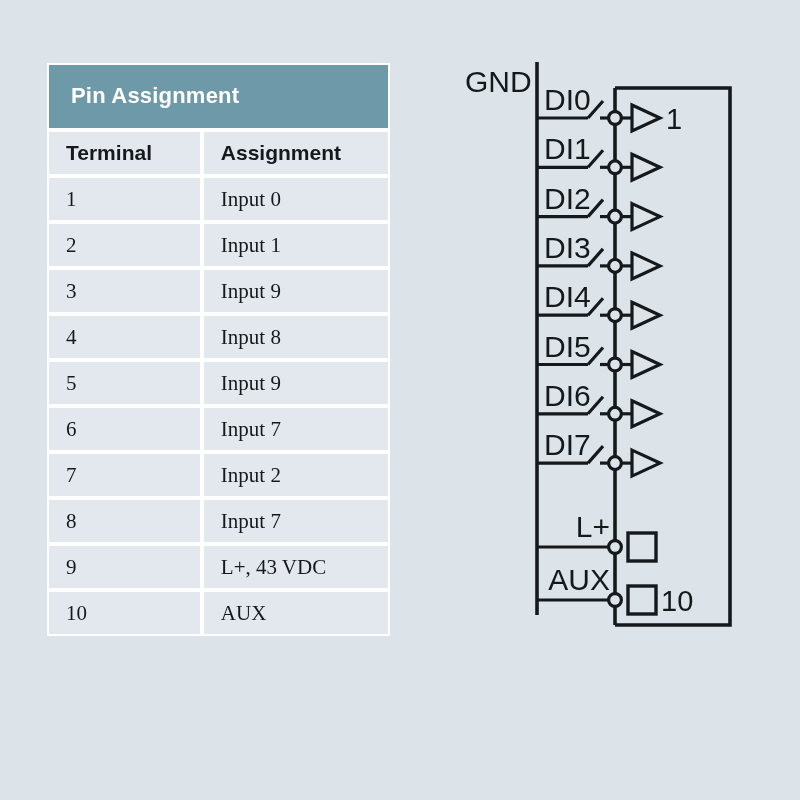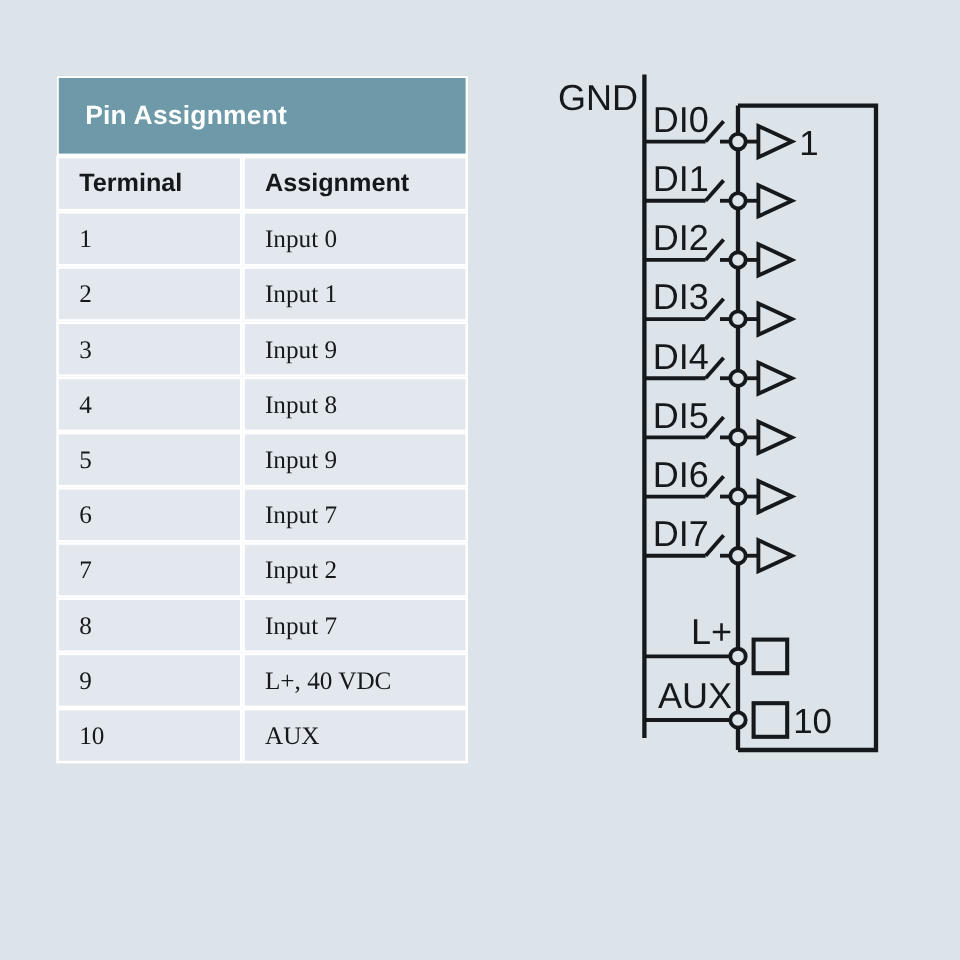--- a/index.html
+++ b/index.html
@@ -124,21 +124,21 @@
       <tr>
         <td class="col-terminal">7</td>
         <td class="col-assign">Input 2</td>
       </tr>
       <tr>
         <td class="col-terminal">8</td>
         <td class="col-assign">Input 7</td>
       </tr>
       <tr>
         <td class="col-terminal">9</td>
-        <td class="col-assign">L+, 40 VDC</td>
+        <td class="col-assign">L+, 43 VDC</td>
       </tr>
       <tr>
         <td class="col-terminal">10</td>
         <td class="col-assign">AUX</td>
       </tr>
     </tbody>
 </table>
 
 <svg id="circuit" width="330" height="620" viewBox="0 0 330 620">
 

